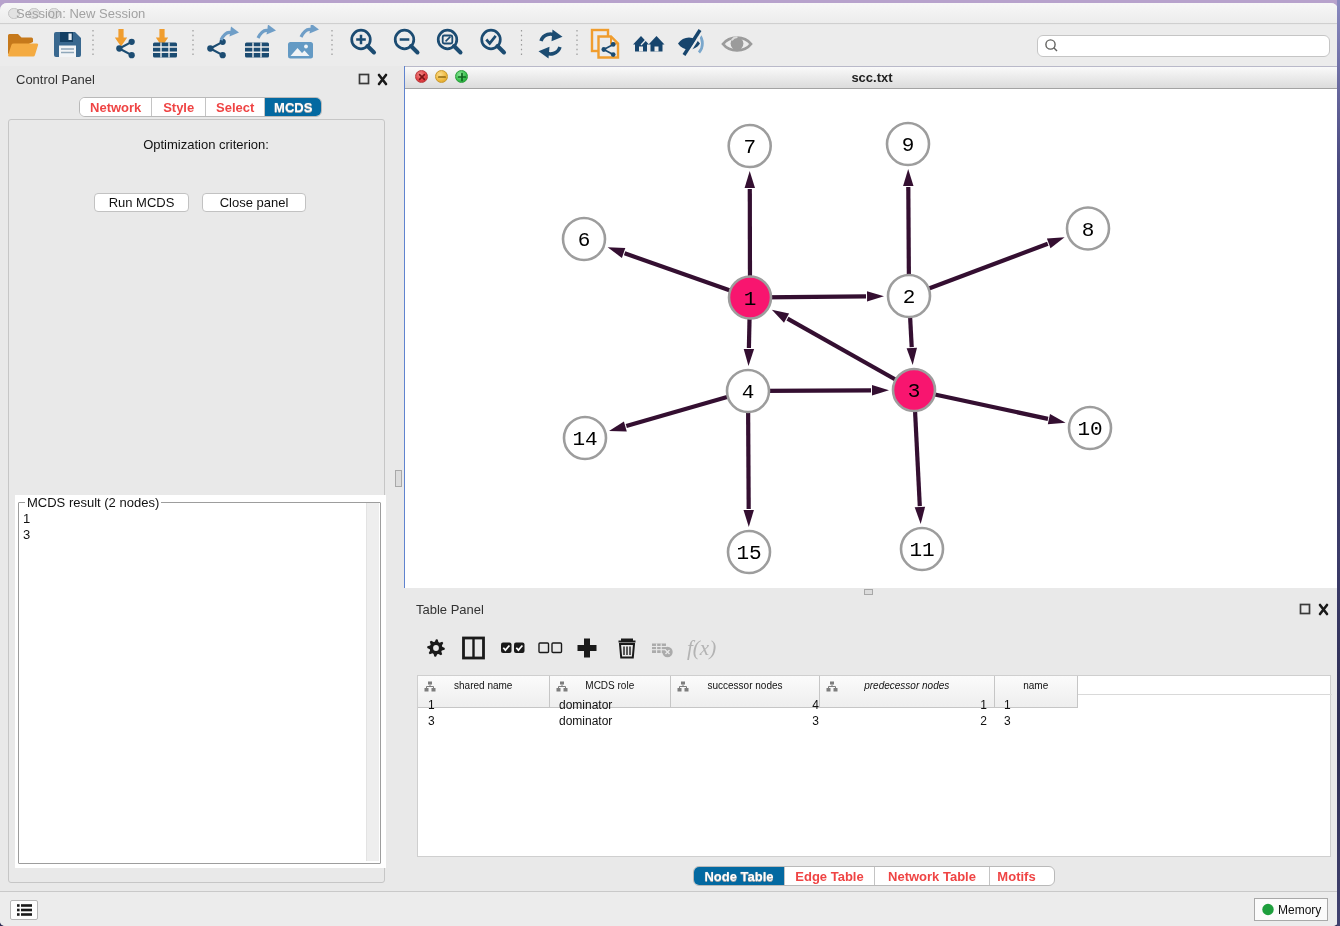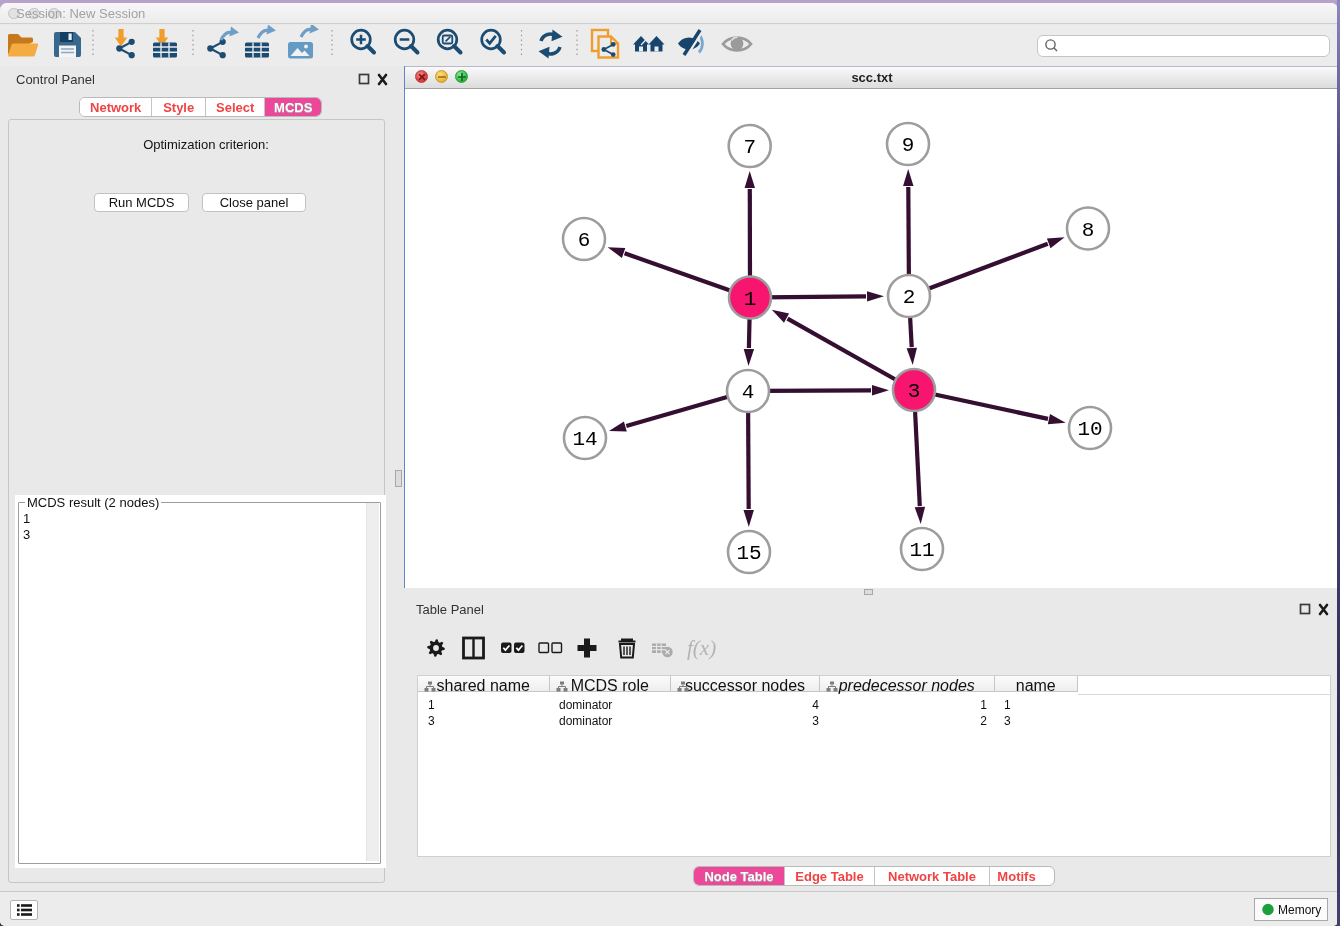--- a/index.html
+++ b/index.html
@@ -13,28 +13,28 @@
 #apptitle { position:absolute; top:3px; left:16px; width:1338px; font-size:13px; color:#a2a2a2; }
 #toolbar { position:absolute; left:0; top:22px; width:1338px; height:41px; background:#ececec; }
 #statusbar { position:absolute; left:0; top:888px; width:1338px; height:35px; background:#ececec; border-top:1px solid #c9c9c9; }
 #ctl { position:absolute; left:0; top:63px; width:392px; height:825px; background:#e9e9e9; }
 #ctl-head { position:absolute; left:0; top:0; width:392px; height:31px; }
 .panel-title { font-size:13px; color:#333; }
 #ctl-content { position:absolute; left:8px; top:53px; width:377px; height:764px; border:1px solid #c6c6c6; border-radius:3px; background:#e9e9e9; }
 .tabstrip { position:absolute; display:flex; height:20px; border:1px solid #b9b9b9; border-radius:6px; overflow:hidden; background:#fff; }
 .tabstrip .tab { font-size:13px; font-weight:700; color:#ef4444; background:#fff; text-align:center; line-height:19px; border-left:1px solid #c4c4c4; }
 .tabstrip .tab:first-child { border-left:none; }
-.tabstrip .tab.sel { background:#ec4899; color:#fdfdfd; text-shadow:0 0 1px #9f9f9f, 0 1px 0 #ababab; }
+.tabstrip .tab.sel { background:#0369a1; color:#fdfdfd; text-shadow:0 0 1px #9f9f9f, 0 1px 0 #ababab; }
 #netframe { position:absolute; left:404px; top:63px; width:934px; height:522px; background:#fff; border-left:1.6px solid #5f83cf; }
 #netframe-title { position:absolute; left:0; top:0; width:934px; height:23px; background:linear-gradient(180deg,#fafafa 0%,#ececec 45%,#dcdcdc 100%); border-top:1px solid #b9b9c9; border-bottom:1px solid #a3a3a3; }
 .ftl { position:absolute; top:3px; width:13px; height:13px; border-radius:50%; }
 #netframe-name { position:absolute; top:3px; left:0; width:934px; text-align:center; font-size:13px; font-weight:700; color:#222; }
 #tablepanel { position:absolute; left:404px; top:592px; width:934px; height:296px; background:#e9e9e9; }
 #tbl-area { position:absolute; left:13px; top:80px; width:914px; height:182px; background:#fff; border:1px solid #cfcfcf; }
-.hcell { position:absolute; top:0; height:16px; background:linear-gradient(180deg,#fbfbfb,#eeeeee); border-right:1px solid #c6c6c6; border-bottom:1px solid #c6c6c6; font-size:16px; color:#111; text-align:center; line-height:19px; }
+.hcell { position:absolute; top:0; height:32px; background:linear-gradient(180deg,#fbfbfb,#eeeeee); border-right:1px solid #c6c6c6; border-bottom:1px solid #c6c6c6; font-size:10px; color:#111; text-align:center; line-height:19px; }
 .rowtxt { position:absolute; font-size:12px; color:#111; height:16px; line-height:16px; }
 #memorybtn { position:absolute; right:10px; top:6px; width:74px; height:23px; background:#fbfbfb; border:1px solid #a9a9a9; font-size:12px; color:#111; }
 .wbtn { position:absolute; font-size:13px; text-align:center; background:#fff; border:1px solid #c2c2c2; border-radius:4px; color:#111; }
 </style>
 </head>
 <body>
 <div id="wall-top"></div>
 <div id="win">
   <div id="titlebar">
     <div class="tl" style="left:8px"></div>

